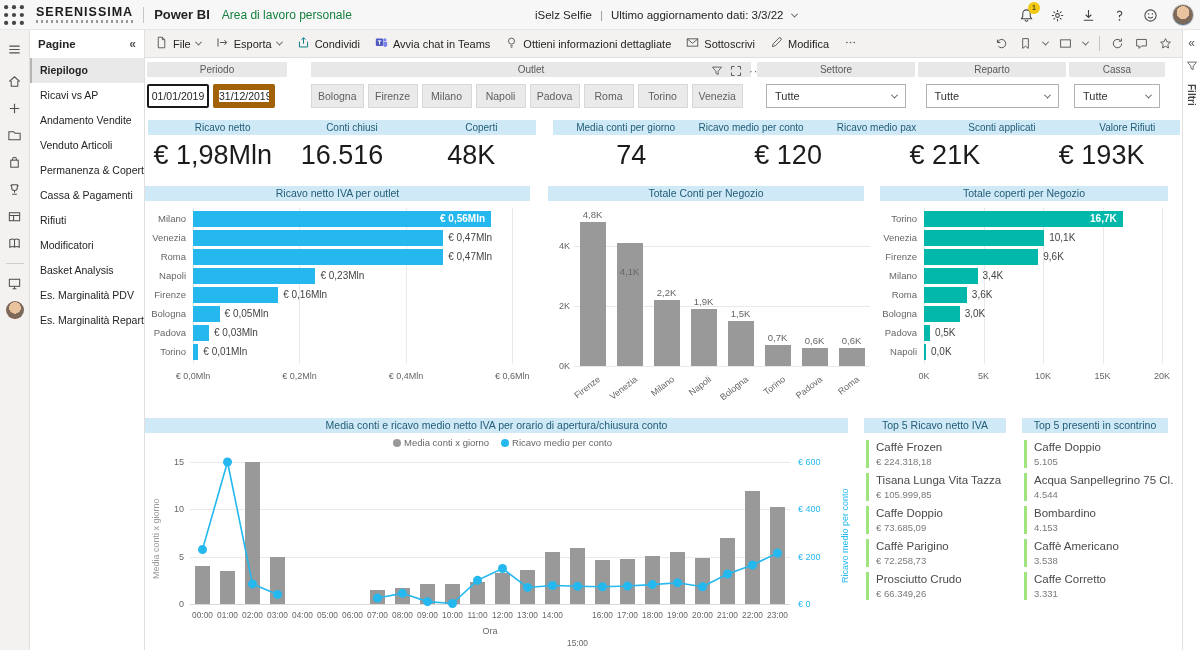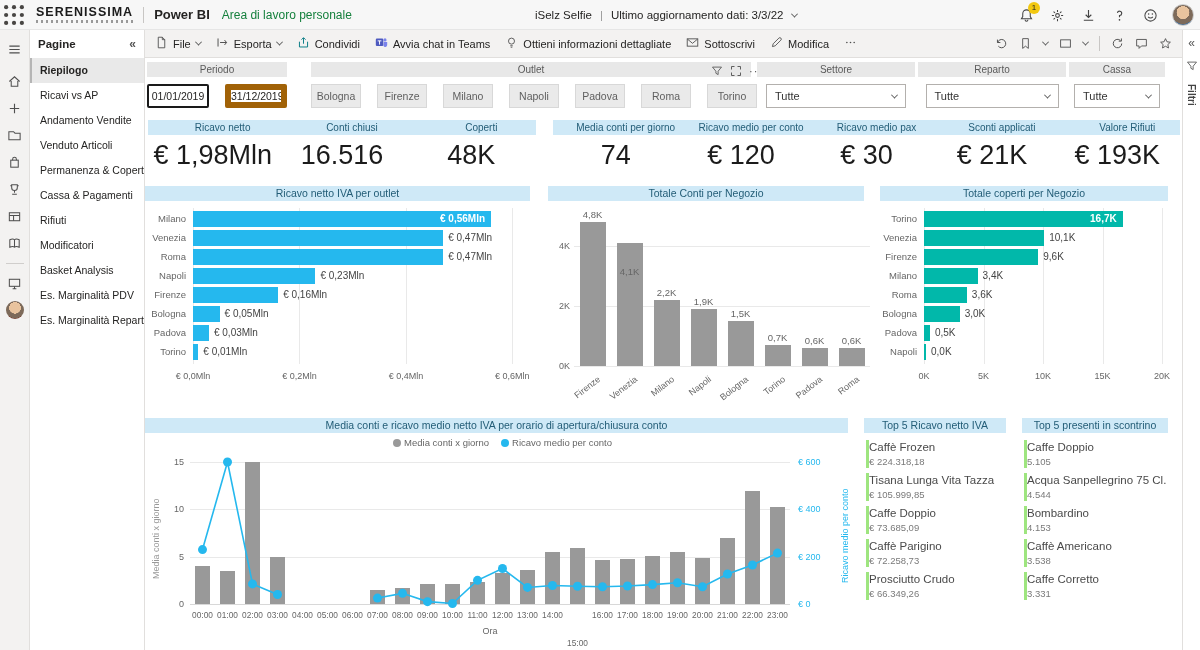--- a/index.html
+++ b/index.html
@@ -46,21 +46,21 @@
 
   .canvas { position:relative; flex:1; background:#fff; }
 
   .filtri-strip { width:18px; background:#fff; border-left:1px solid #e1dfdd; display:flex; flex-direction:column; align-items:center; padding-top:6px; gap:8px; }
   .filtri-strip svg { width:12px; height:12px; }
   .vtext { writing-mode:vertical-rl; font-size:10px; color:#444; font-weight:700; }
 
   
   .fgroup { position:absolute; }
   .fhead { height:15px; background:#e8e8e8; color:#5a5a5a; font-size:10px; line-height:15px; text-align:center; }
-  .frow { display:flex; gap:16px; margin-top:7px; }
+  .frow { display:flex; gap:4px; margin-top:7px; }
   .date-input { height:24px; width:62px; font-size:10.5px; text-align:center; color:#252423; background:#fff; border:6px solid #a16207; border-radius:2px; font-family:"Liberation Sans",sans-serif; }
   .date-input.focused { border:2px solid #1a1a1a; }
   .chip { height:24px; padding:0 6px; min-width:50px; background:#eaeaea; border:1px solid #d8d8d8; color:#5f5f5f; font-size:10.5px; display:flex; align-items:center; justify-content:center; cursor:pointer; }
   .dropdown { height:24px; margin-top:7px; background:#fff; border:1px solid #b3b0ad; display:flex; align-items:center; justify-content:space-between; padding:0 8px; font-size:11px; color:#333; cursor:pointer; }
   .slicer-tools { position:absolute; display:flex; gap:7px; align-items:center; color:#555; }
   .slicer-tools svg { width:12px; height:12px; }
   .dots { font-size:11px; color:#555; letter-spacing:1px; }
 
   
   .kpi-group { position:absolute; height:58px; }
@@ -79,21 +79,21 @@
   .hbar { position:absolute; height:16px; cursor:pointer; }
   .hbar-val { position:absolute; font-size:10px; color:#444; white-space:nowrap; line-height:16px; }
   .hbar-val.inside { color:#fff; font-weight:700; }
   .vbar { position:absolute; cursor:pointer; }
   .vbar-val { position:absolute; font-size:9.5px; color:#666; text-align:center; white-space:nowrap; }
   .rot-label { position:absolute; font-size:9px; color:#666; text-align:right; width:56px; transform:rotate(-38deg); transform-origin:100% 0; white-space:nowrap; }
   .legend { position:absolute; left:0; right:0; top:19px; display:flex; justify-content:center; gap:12px; font-size:9.5px; color:#666; align-items:center; }
   .legend .dot { width:8px; height:8px; border-radius:50%; display:inline-block; margin-right:3px; vertical-align:-1px; }
   .axis-title-v { position:absolute; font-size:9px; color:#999; transform:rotate(-90deg); transform-origin:left top; white-space:nowrap; }
   .top5 { position:absolute; }
-  .top5-item { border-left:3px solid #9ee57f; margin-bottom:5px; cursor:default; }
+  .top5-item { border-left:3px solid #9ee57f; padding-left:7px; margin-bottom:5px; cursor:default; }
   .t5-name { font-size:11.5px; color:#4a4a4a; line-height:15px; white-space:nowrap; overflow:hidden; }
   .t5-val { font-size:9.5px; color:#7a7a7a; line-height:13px; }
 </style>
 </head>
 <body>
 
 <div class="app">
 
   <div class="topbar">
     <div class="waffle" id="waffle">
@@ -403,21 +403,20 @@
             <div class="kpi-head">
               <span>Media conti  per giorno</span>
               <span>Ricavo medio per conto</span>
               <span>Ricavo medio pax</span>
               <span>Sconti applicati</span>
               <span>Valore Rifiuti</span>
             </div>
             <div class="kpi-vals">
               <span>74</span>
               <span>€ 120</span>
-              <span>€ 30</span>
               <span>€ 21K</span>
               <span>€ 193K</span>
             </div>
           </div>
           <div class="viz" style="position: absolute; left: 0px; top: 128px; width: 397px; height: 228px;">
             <div class="viz-title">Ricavo netto IVA per outlet</div>
             <div class="gridv" style="position: absolute; left: 48px; top: 22px; width: 1px; height: 156px;"></div>
             <div class="tick-label" style="position: absolute; left: 26px; top: 185px; width: 44px; height: 11px; text-align: center;">€ 0,0Mln</div>
             <div class="gridv" style="position: absolute; left: 154.452px; top: 22px; width: 1px; height: 156px;"></div>
             <div class="tick-label" style="position: absolute; left: 132.452px; top: 185px; width: 44px; height: 11px; text-align: center;">€ 0,2Mln</div>

